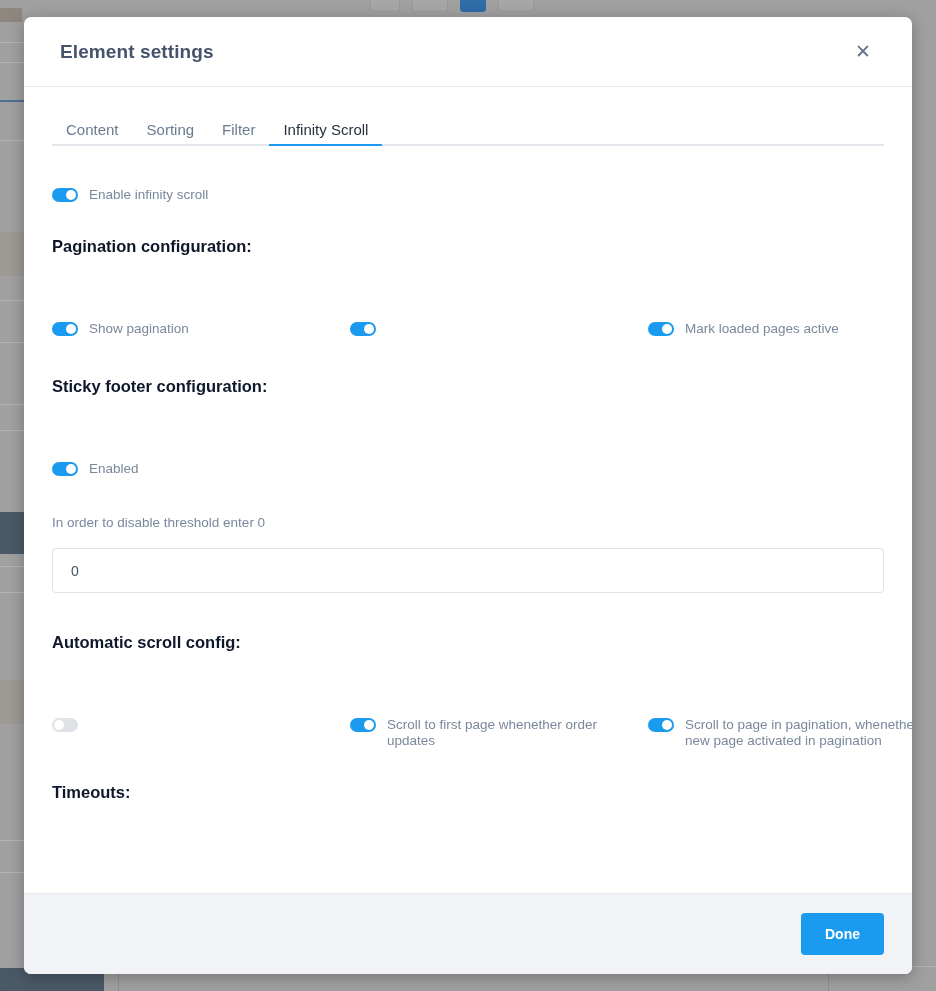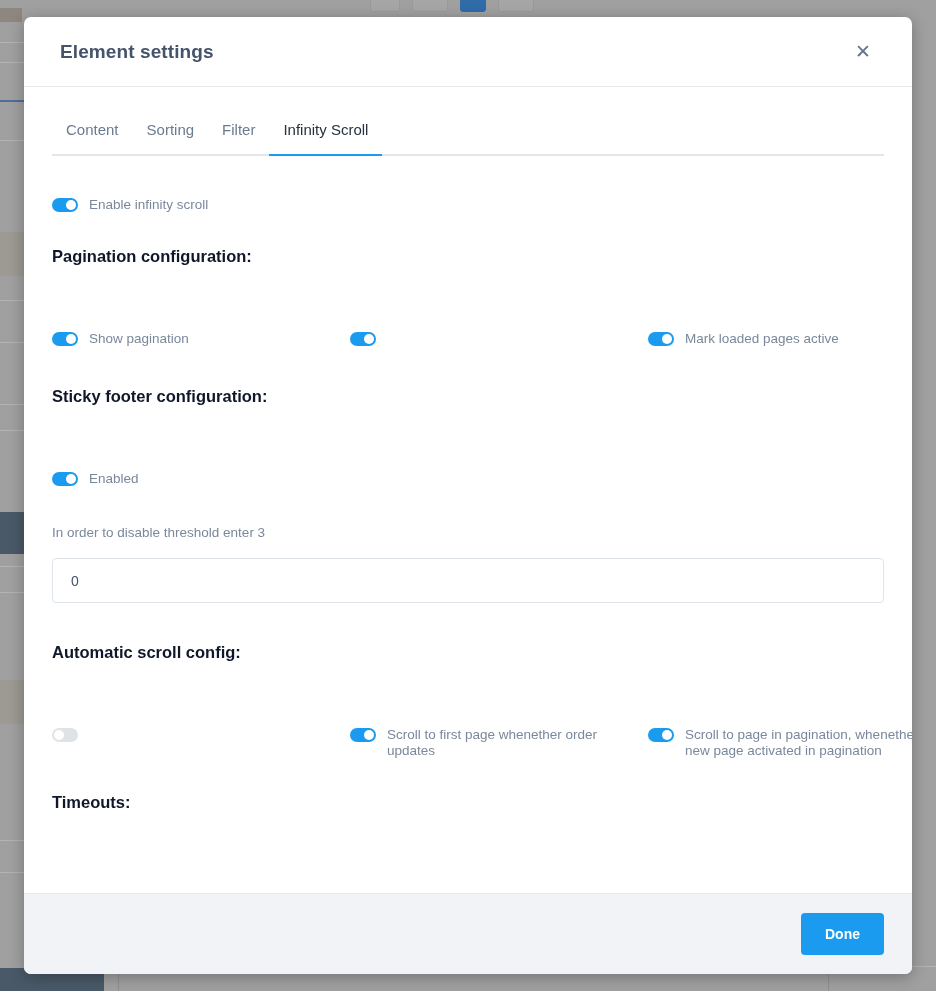--- a/index.html
+++ b/index.html
@@ -116,21 +116,21 @@
 
   
   .tabs {
     display: flex;
     border-bottom: 2px solid #e3e7ec;
     margin-bottom: 26px;
   }
   .tab {
     font-size: 15px;
     color: #6b7b91;
-    padding: 6px 14px 16px 14px;
+    padding: 6px 14px 6px 14px;
     margin-bottom: -2px;
     border-bottom: 2px solid transparent;
     cursor: pointer;
     white-space: nowrap;
   }
   .tab:first-child { padding-left: 14px; }
   .tab.active {
     color: #26323f;
     border-bottom-color: #1b9bf0;
   }
@@ -335,21 +335,21 @@
     <div class="sp-24"></div>
     <div class="switch-row">
       <div class="switch">
           <span class="knob"></span>
         </div>
       <div class="switch-label">Enabled</div>
     </div>
 
     <div class="sp-34"></div>
 
-    <p class="section-sub">In order to disable threshold enter 3</p>
+    <p class="section-sub">In order to disable threshold enter 0</p>
     <div class="sp-18"></div>
     <input class="txt-input" type="text" value="0" style="">
 
     <div class="sp-40"></div>
 
     <h3 class="section-title">Automatic scroll config:</h3>
     <div class="sp-24"></div>
     <div class="row-3">
       <div class="col">
         <div class="switch-row">

